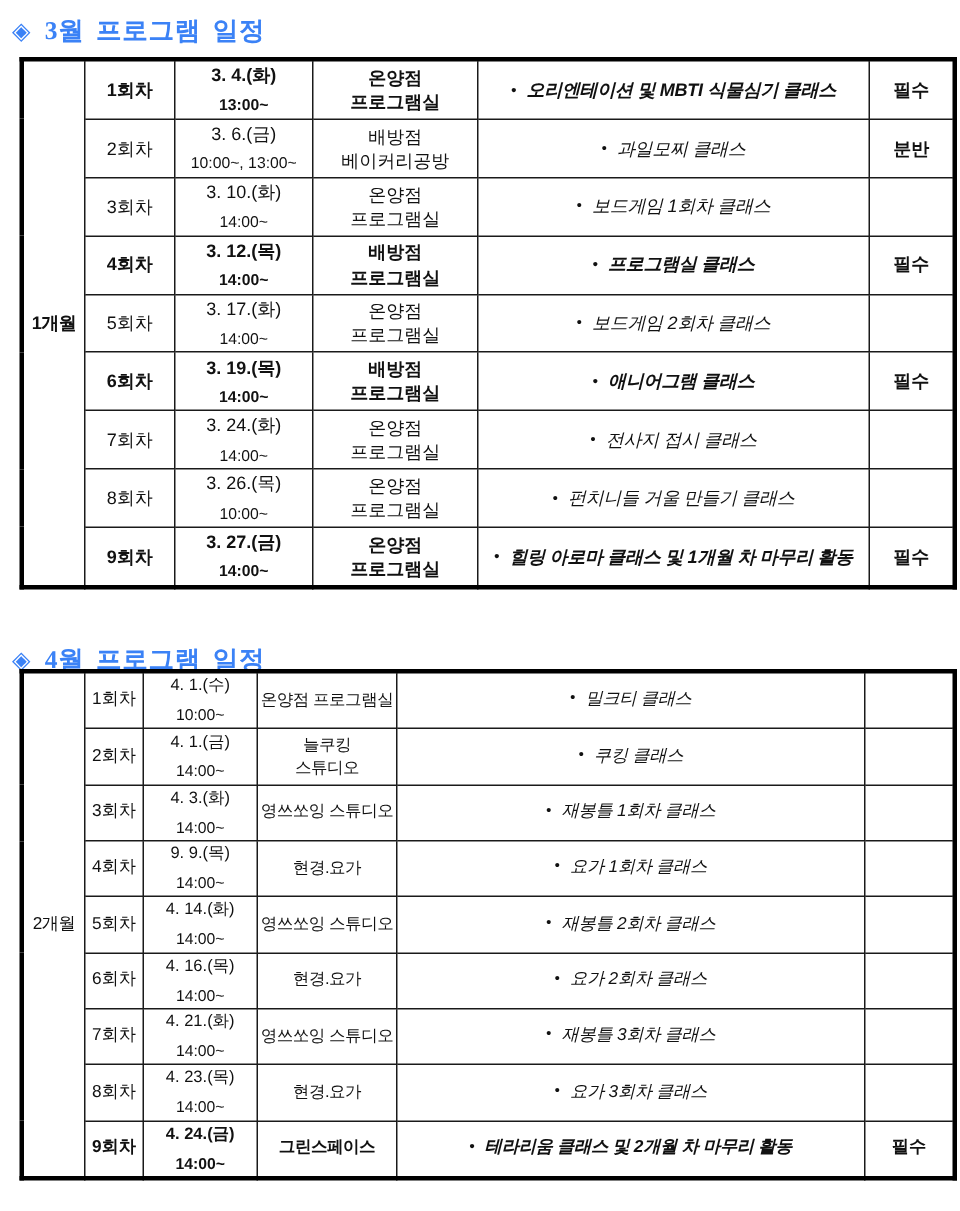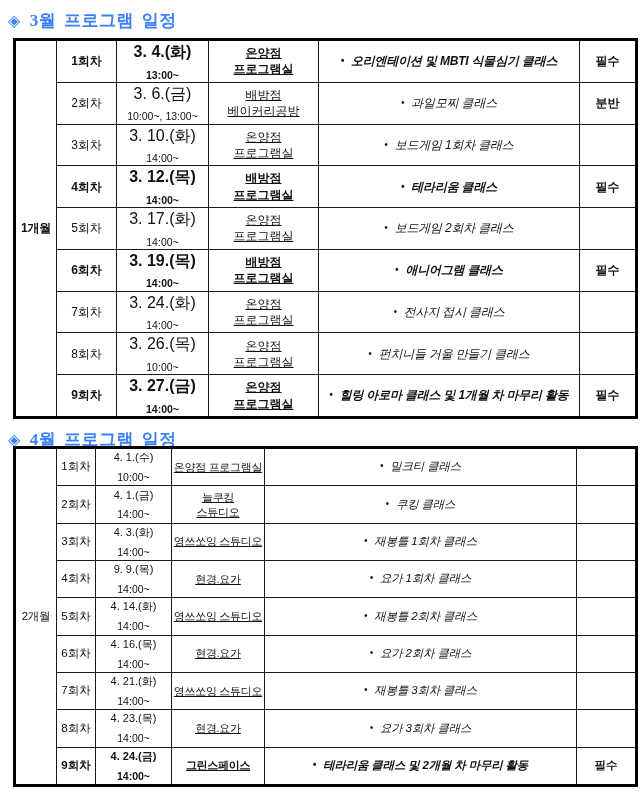--- a/index.html
+++ b/index.html
@@ -31,24 +31,24 @@
   }
   #table-1 col.c0{width:42px}#table-1 col.c1{width:60px}#table-1 col.c2{width:92px}
   #table-1 col.c3{width:110px}#table-1 col.c4{width:261px}#table-1 col.c5{width:57px}
 
   #table-2 col.c0{width:42px}#table-2 col.c1{width:39px}#table-2 col.c2{width:76px}
   #table-2 col.c3{width:93px}#table-2 col.c4{width:312px}#table-2 col.c5{width:60px}
 
   #table-2 td{font-size:11.5px}
 
   td.c-group{font-size:12px;letter-spacing:-.3px;}
-  td.c-date .date{font-size:16px;}
+  td.c-date .date{font-size:12px;}
   td.c-date .time{font-size:10.5px;margin-top:5px;}
   #table-2 td.c-date .date{font-size:11px;}
-  td.c-loc{white-space:pre-line;line-height:1.45;text-decoration:underline;}
+  td.c-loc{white-space:pre-line;line-height:1.45;}
   #table-2 td.c-loc{font-size:11px;letter-spacing:-.3px;}
   td.c-prog{text-align:left;padding-left:10px;padding-right:4px;letter-spacing:-.2px;font-style:italic;}
   td.c-prog .bullet{margin-right:7px;font-size:10px;position:relative;top:-1px;}
   td.c-tag{font-weight:700;}
   tr.em td{font-weight:700;}
 </style>
 </head>
 <body>
 
 <div class="sec-title" id="title-1">
@@ -100,21 +100,21 @@
         <td class="c-tag"></td>
       </tr>
       <tr class="em">
         <td class="c-round">4회차</td>
         <td class="c-date">
           <div class="date">3. 12.(목)</div>
           <div class="time">14:00~</div>
         </td>
         <td class="c-loc">배방점
 프로그램실</td>
-        <td class="c-prog"><span class="bullet">•</span><span>테라리움 클래스</span></td>
+        <td class="c-prog"><span class="bullet">•</span><span>프로그램실 클래스</span></td>
         <td class="c-tag">필수</td>
       </tr>
       <tr>
         <td class="c-round">5회차</td>
         <td class="c-date">
           <div class="date">3. 17.(화)</div>
           <div class="time">14:00~</div>
         </td>
         <td class="c-loc">온양점
 프로그램실</td>

